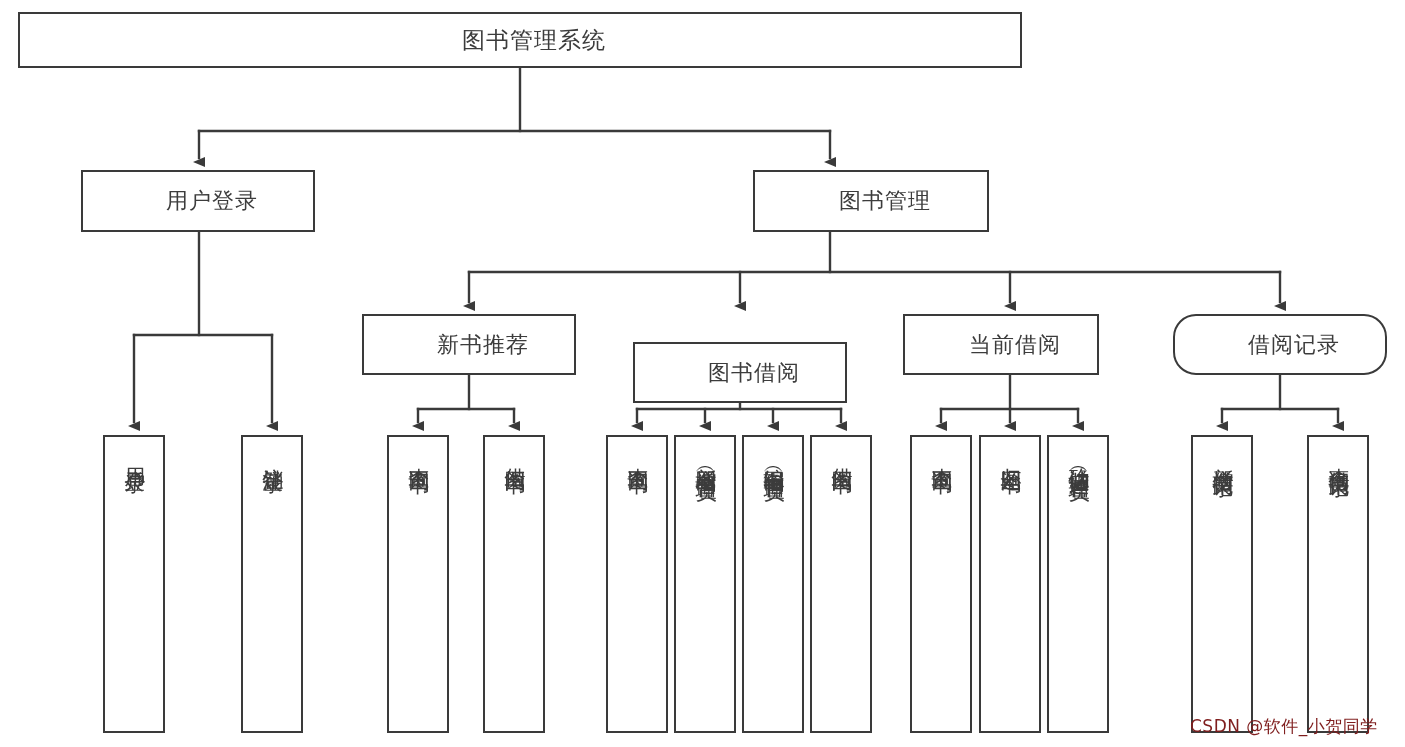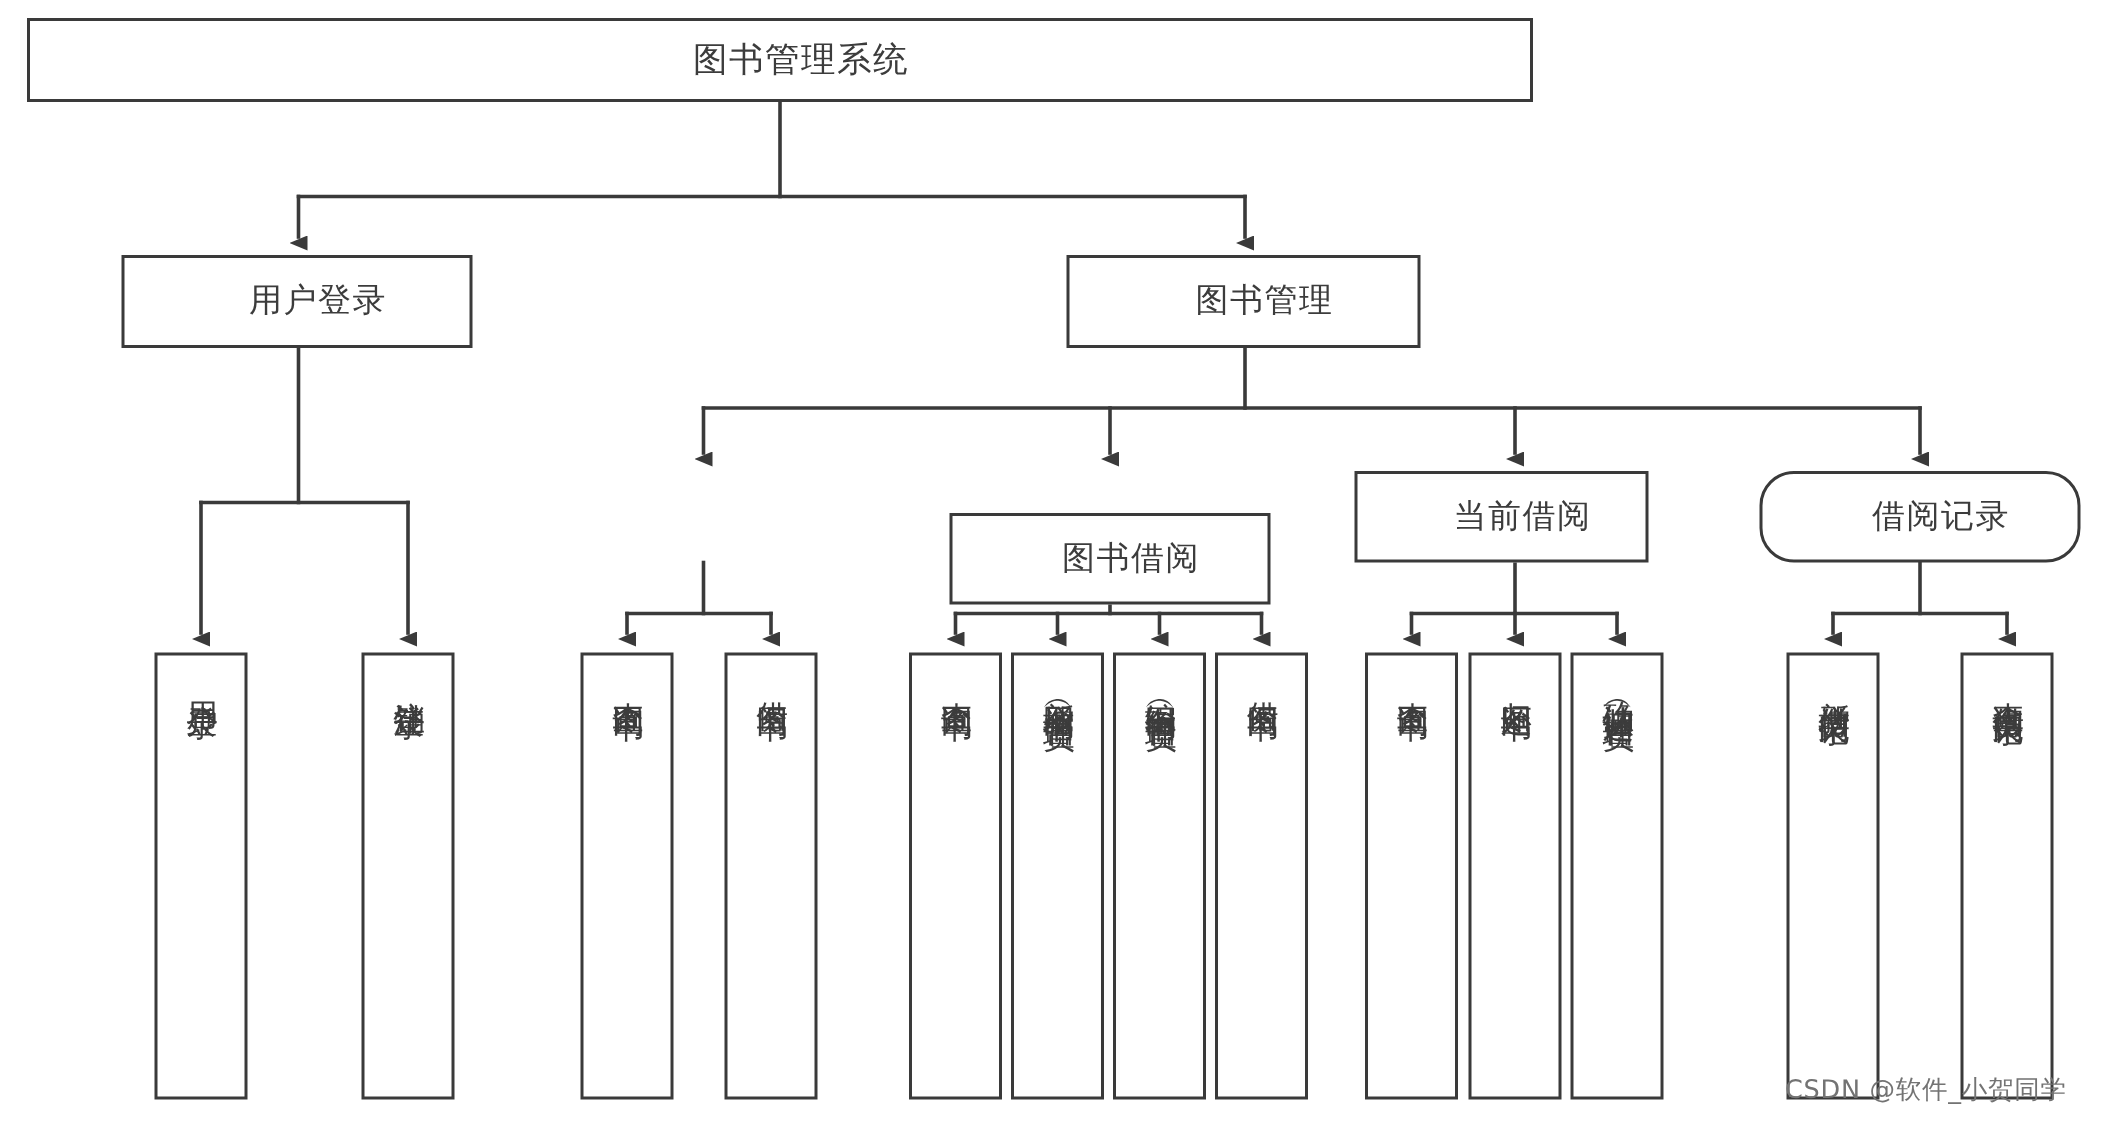--- a/index.html
+++ b/index.html
@@ -52,21 +52,21 @@
     letter-spacing:2px;
     color:#3c3c3c;
     white-space:nowrap;
   }
   .htext{white-space:nowrap;}
   #watermark{
     position:absolute;
     left:1190px;
     top:715px;
     font-size:17px;
-    color:#737373;
+    color:#7f1d1d;
     letter-spacing:0.5px;
     white-space:nowrap;
     user-select:none;
   }
 </style>
 </head>
 <body>
 
 <div id="stage">
 
@@ -120,24 +120,27 @@
     </g>
   </svg>
 
   <div class="node h root" style="left:18px;top:12px;width:1004px;height:56px;">
     <span class="htext">图书管理系统</span>
   </div>
 
   <div class="node h" style="left:81px;top:170px;width:234px;height:62px;">
     <span class="htext">用户登录</span>
   </div>
-  <div class="node h" style="left:711px;top:170px;width:236px;height:62px;">
+  <div class="node h" style="left:753px;top:170px;width:236px;height:62px;">
     <span class="htext">图书管理</span>
   </div>
 
+  <div class="node h" style="left:362px;top:314px;width:214px;height:61px;">
+    <span class="htext">新书推荐</span>
+  </div>
   <div class="node h" style="left:633px;top:314px;width:214px;height:61px;margin-top:28px;">
     <span class="htext">图书借阅</span>
   </div>
   <div class="node h" style="left:903px;top:314px;width:196px;height:61px;">
     <span class="htext">当前借阅</span>
   </div>
   <div class="node h" style="left:1173px;top:314px;width:214px;height:61px;border-radius:23px;">
     <span class="htext">借阅记录</span>
   </div>
 

